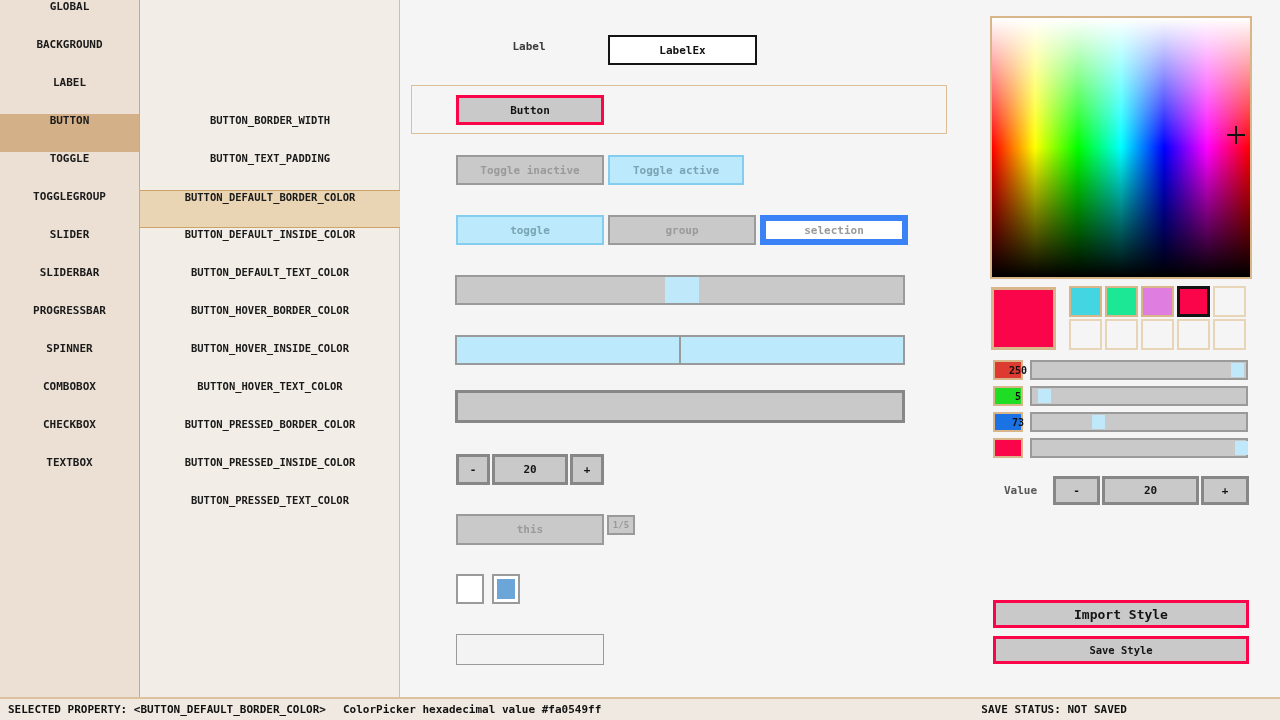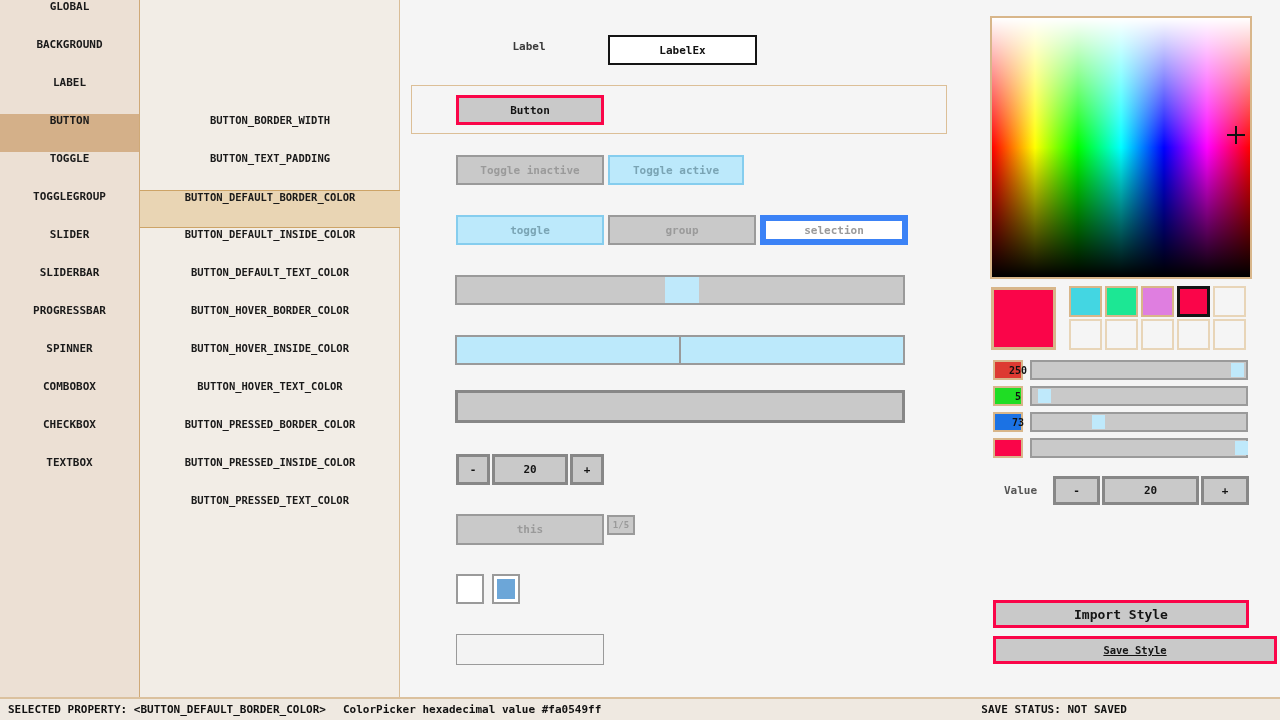--- a/index.html
+++ b/index.html
@@ -166,20 +166,20 @@
         <div class="handle" style="left: 203px;"></div>
       </div>
     </div>
 
   <div class="abs px" style="left:44px;top:484px;color:#555;">Value</div>
   <div class="abs btnbase dark-btn" style="left:93px;top:476px;width:47px;height:29px;">-</div>
   <div class="abs btnbase dark-btn" style="left:142px;top:476px;width:97px;height:29px;">20</div>
   <div class="abs btnbase dark-btn" style="left:241px;top:476px;width:48px;height:29px;">+</div>
 
   <div class="abs btnbase accent-btn" style="left:33px;top:600px;width:256px;height:28px;font-size:13px;">Import Style</div>
-  <div class="abs btnbase accent-btn" style="left:33px;top:636px;width:284px;height:28px;font-size:10.5px;text-decoration:underline;">Save Style</div>
+  <div class="abs btnbase accent-btn" style="left:33px;top:636px;width:256px;height:28px;font-size:10.5px;">Save Style</div>
 </div>
 
 <div id="statusbar" class="abs">
   <span class="statustext" style="left:8px;">SELECTED PROPERTY: &lt;BUTTON_DEFAULT_BORDER_COLOR&gt;</span>
   <span class="statustext" style="left:343px;">ColorPicker hexadecimal value #fa0549ff</span>
   <span class="statustext" style="right:153px;">SAVE STATUS: NOT SAVED</span>
 </div>
 
 </body></html>

